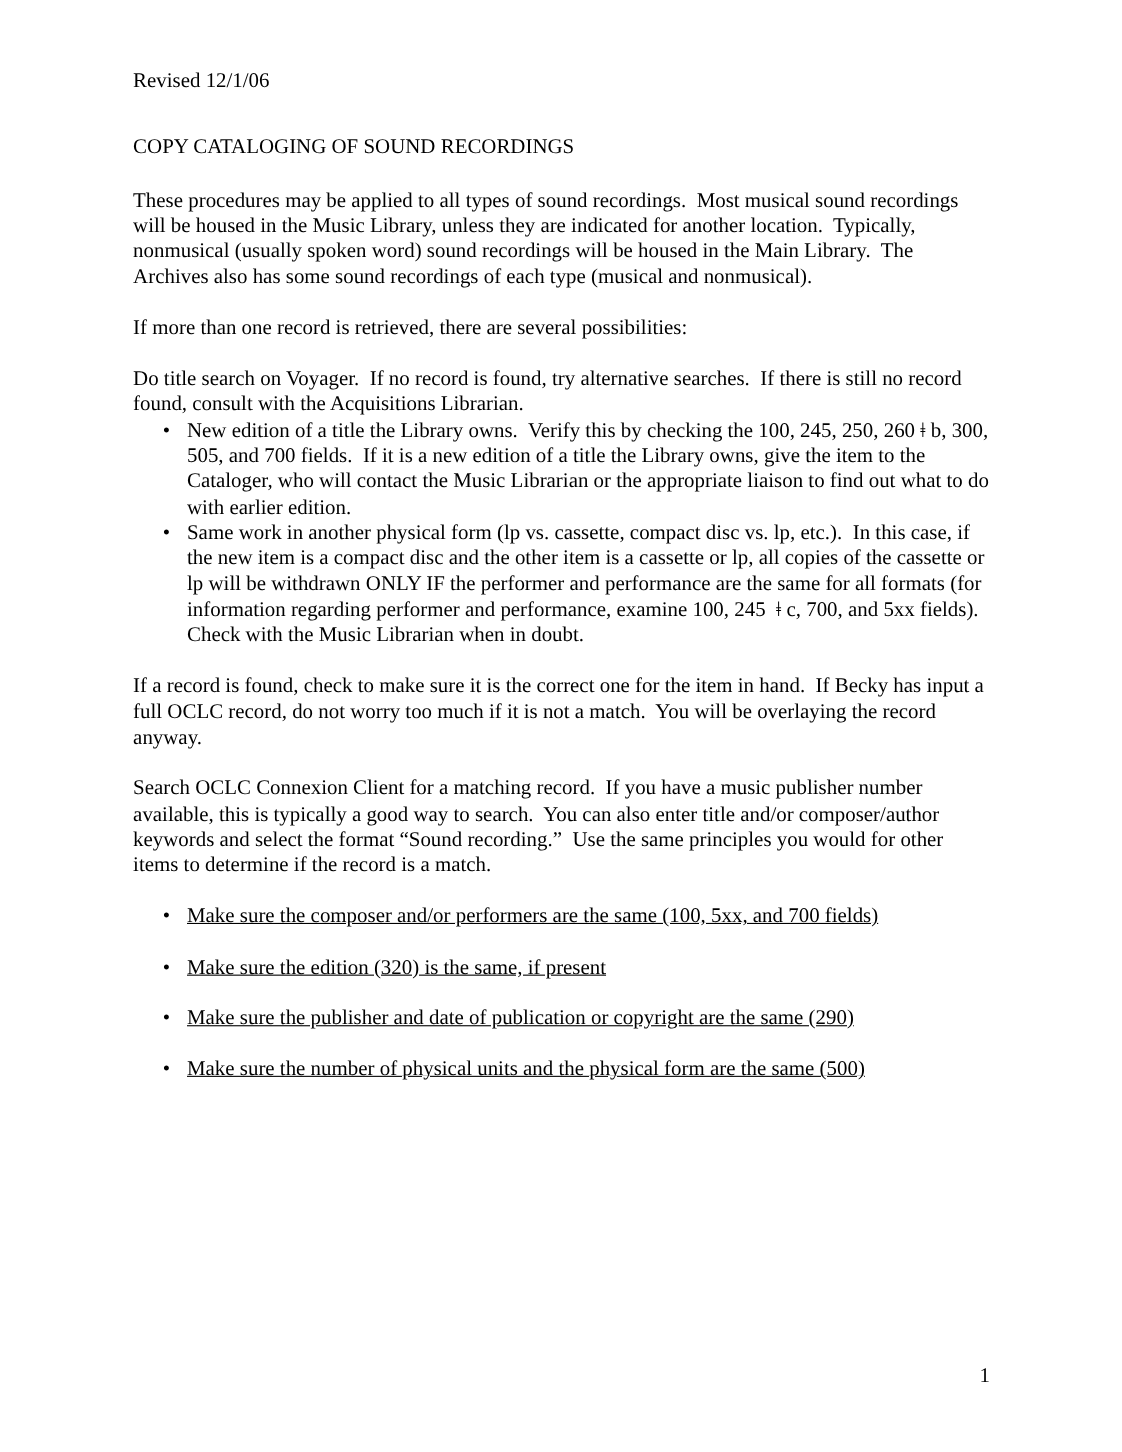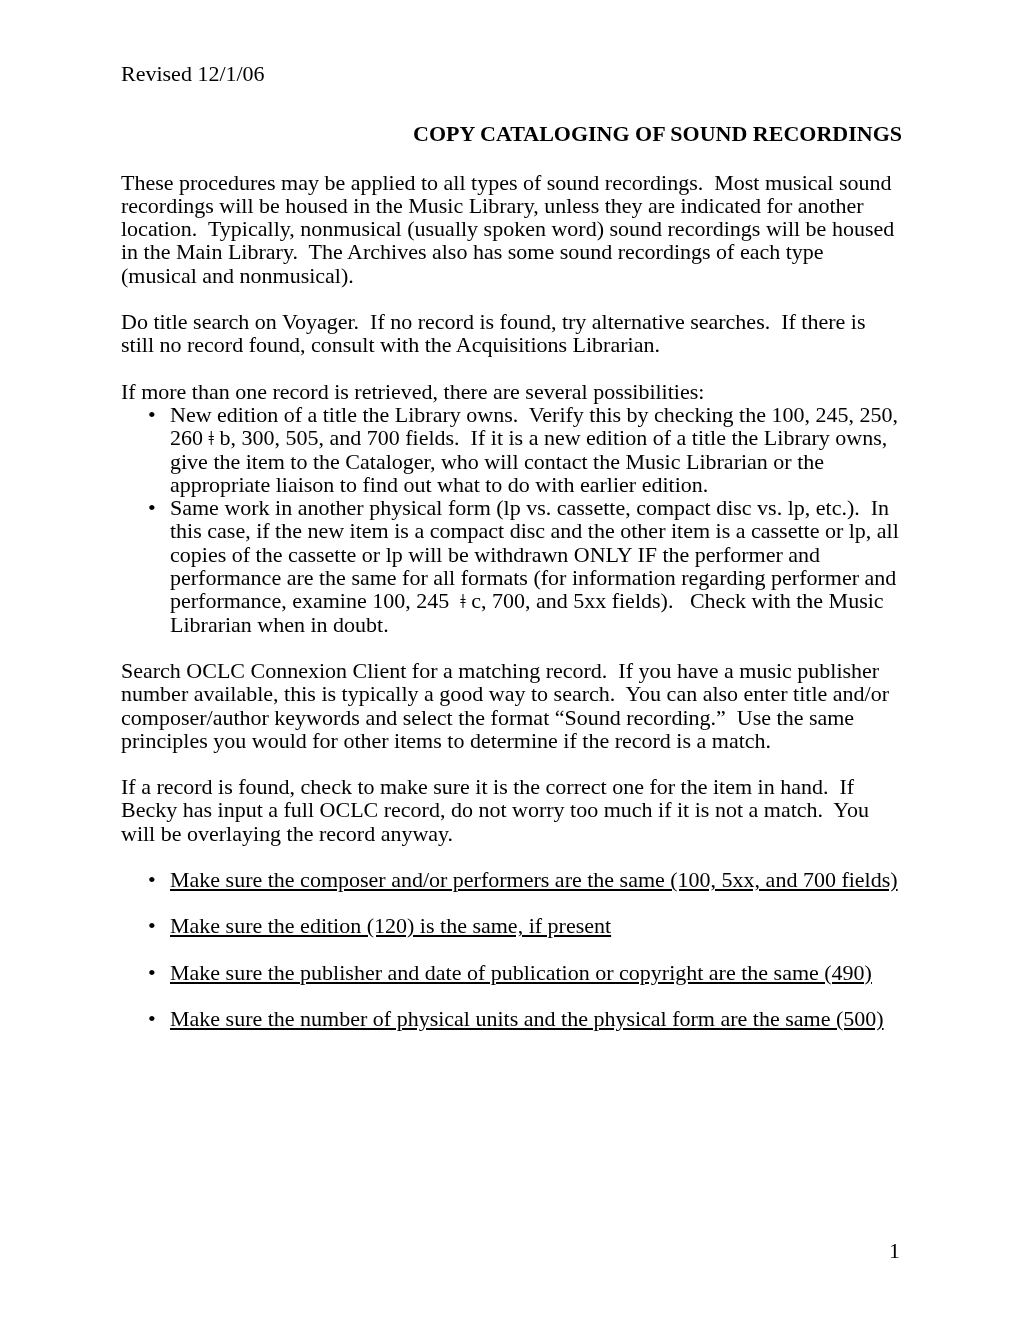--- a/index.html
+++ b/index.html
@@ -9,30 +9,30 @@
   }
   .page {
     position: relative;
     width: 1020px;
     height: 1320px;
     box-sizing: border-box;
     padding: 62px 118px 0 121px;
     background: #ffffff;
     color: #000000;
     font-family: "Liberation Serif", "DejaVu Serif", serif;
-    font-size: 22px;
+    font-size: 19px;
     line-height: 23.3px;
     overflow: hidden;
   }
   .revised {
     margin: 0;
   }
   .doc-title {
-    text-align: right;
-    font-weight: 700;
+    text-align: left;
+    font-weight: 400;
     margin: 37px 0 0 0;
     white-space: pre-wrap;
   }
   p.body-par {
     margin: 23px 0 0 0;
     white-space: pre-wrap;
   }
   p.first-par {
     margin-top: 25px;
   }
@@ -66,35 +66,35 @@
 <body>
 
 <div class="page">
 
   <div class="revised">Revised 12/1/06</div>
 
   <div class="doc-title">COPY CATALOGING OF SOUND RECORDINGS</div>
 
   <p class="body-par first-par">These procedures may be applied to all types of sound recordings.  Most musical sound recordings will be housed in the Music Library, unless they are indicated for another location.  Typically, nonmusical (usually spoken word) sound recordings will be housed in the Main Library.  The Archives also has some sound recordings of each type (musical and nonmusical).</p>
 
+  <p class="body-par">If more than one record is retrieved, there are several possibilities:</p>
+
   <p class="body-par">Do title search on Voyager.  If no record is found, try alternative searches.  If there is still no record found, consult with the Acquisitions Librarian.</p>
-
-  <p class="body-par">If more than one record is retrieved, there are several possibilities:</p>
 
   <ul class="bullets">
     <li>New edition of a title the Library owns.  Verify this by checking the 100, 245, 250, 260 ǂ b, 300, 505, and 700 fields.  If it is a new edition of a title the Library owns, give the item to the Cataloger, who will contact the Music Librarian or the appropriate liaison to find out what to do with earlier edition.</li>
     <li>Same work in another physical form (lp vs. cassette, compact disc vs. lp, etc.).  In this case, if the new item is a compact disc and the other item is a cassette or lp, all copies of the cassette or lp will be withdrawn ONLY IF the performer and performance are the same for all formats (for information regarding performer and performance, examine 100, 245  ǂ c, 700, and 5xx fields).   Check with the Music Librarian when in doubt.</li>
   </ul>
 
+  <p class="body-par">If a record is found, check to make sure it is the correct one for the item in hand.  If Becky has input a full OCLC record, do not worry too much if it is not a match.  You will be overlaying the record anyway.</p>
+
   <p class="body-par">Search OCLC Connexion Client for a matching record.  If you have a music publisher number available, this is typically a good way to search.  You can also enter title and/or composer/author keywords and select the format “Sound recording.”  Use the same principles you would for other items to determine if the record is a match.</p>
-
-  <p class="body-par">If a record is found, check to make sure it is the correct one for the item in hand.  If Becky has input a full OCLC record, do not worry too much if it is not a match.  You will be overlaying the record anyway.</p>
 
   <ul class="bullets spaced">
     <li>Make sure the composer and/or performers are the same (100, 5xx, and 700 fields)</li>
-    <li>Make sure the edition (120) is the same, if present</li>
-    <li>Make sure the publisher and date of publication or copyright are the same (490)</li>
+    <li>Make sure the edition (320) is the same, if present</li>
+    <li>Make sure the publisher and date of publication or copyright are the same (290)</li>
     <li>Make sure the number of physical units and the physical form are the same (500)</li>
   </ul>
 
   <div class="page-number">1</div>
 
 </div>
 
 </body></html>

